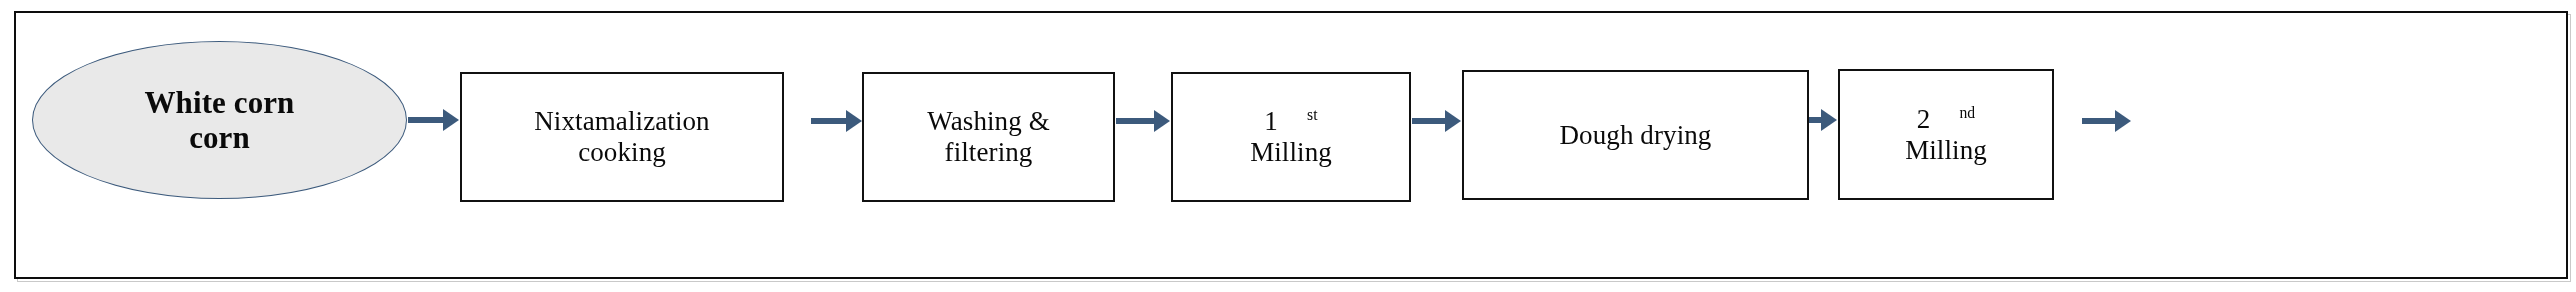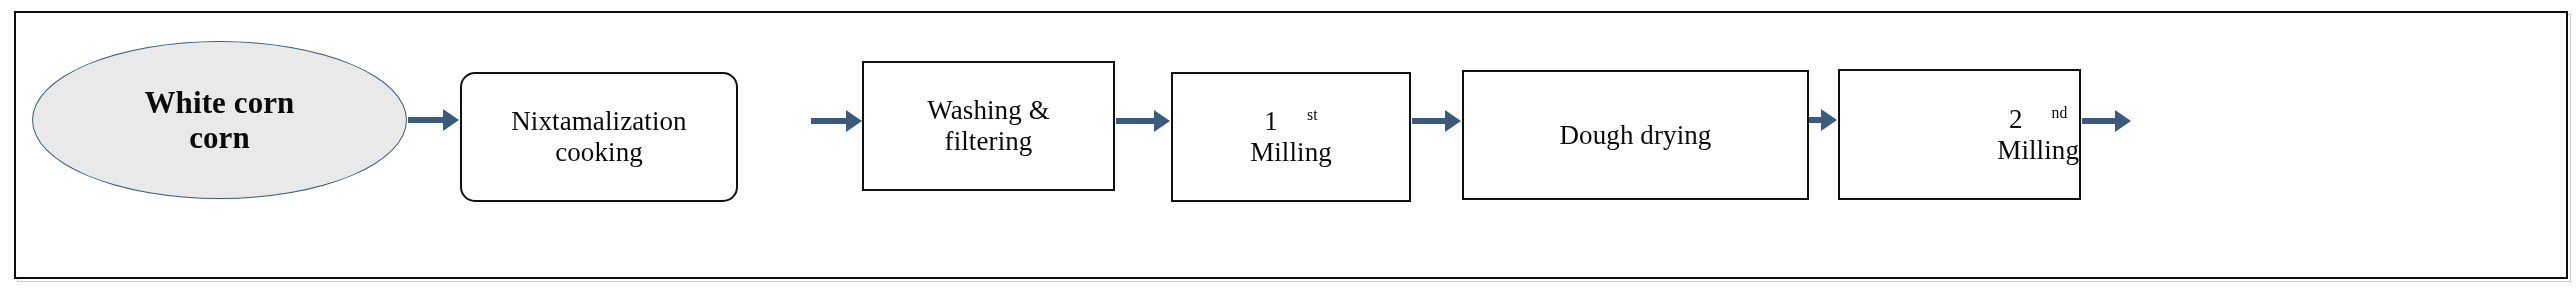--- a/index.html
+++ b/index.html
@@ -115,45 +115,45 @@
 
   <div class="frame-shadow"></div>
   <div class="frame"></div>
 
   <div class="node terminator" style="left:32px; top:41px; width:375px; height:158px;">
     <span class="label"><span>White corn</span><br><span>corn</span></span>
   </div>
 
   <div class="arrow" style="left:408px; top:117px; width:36px;"></div>
 
-  <div class="node process" style="left:460px; top:72px; width:278px; height:130px;border-radius:15px;">
+  <div class="node process" style="left:460px; top:72px; width:324px; height:130px;">
     <span class="label"><span>Nixtamalization</span><br><span>cooking</span></span>
   </div>
 
   <div class="arrow" style="left:811px; top:118px; width:36px;"></div>
 
-  <div class="node process" style="left:862px; top:61px; width:253px; height:130px;">
+  <div class="node process" style="left:862px; top:72px; width:253px; height:130px;">
     <span class="label"><span>Washing &amp;</span><br><span>filtering</span></span>
   </div>
 
   <div class="arrow" style="left:1116px; top:118px; width:39px;"></div>
 
   <div class="node process" style="left:1171px; top:72px; width:240px; height:130px;">
     <span class="label"><span>1</span><sup>st</sup><br><span>Milling</span></span>
   </div>
 
   <div class="arrow" style="left:1412px; top:118px; width:34px;"></div>
 
   <div class="node process" style="left:1462px; top:70px; width:347px; height:130px;">
     <span class="label"><span>Dough drying</span></span>
   </div>
 
   <div class="arrow" style="left:1783px; top:117px; width:39px;"></div>
 
-  <div class="node process" style="left:1838px; top:69px; width:243px; height:131px;justify-content:flex-end;">
+  <div class="node process" style="left:1838px; top:69px; width:216px; height:131px;">
     <span class="label"><span>2</span><sup>nd</sup><br><span>Milling</span></span>
   </div>
 
   <div class="arrow" style="left:2082px; top:118px; width:34px;"></div>
 
 
 </div>
 
 
 </body></html>

